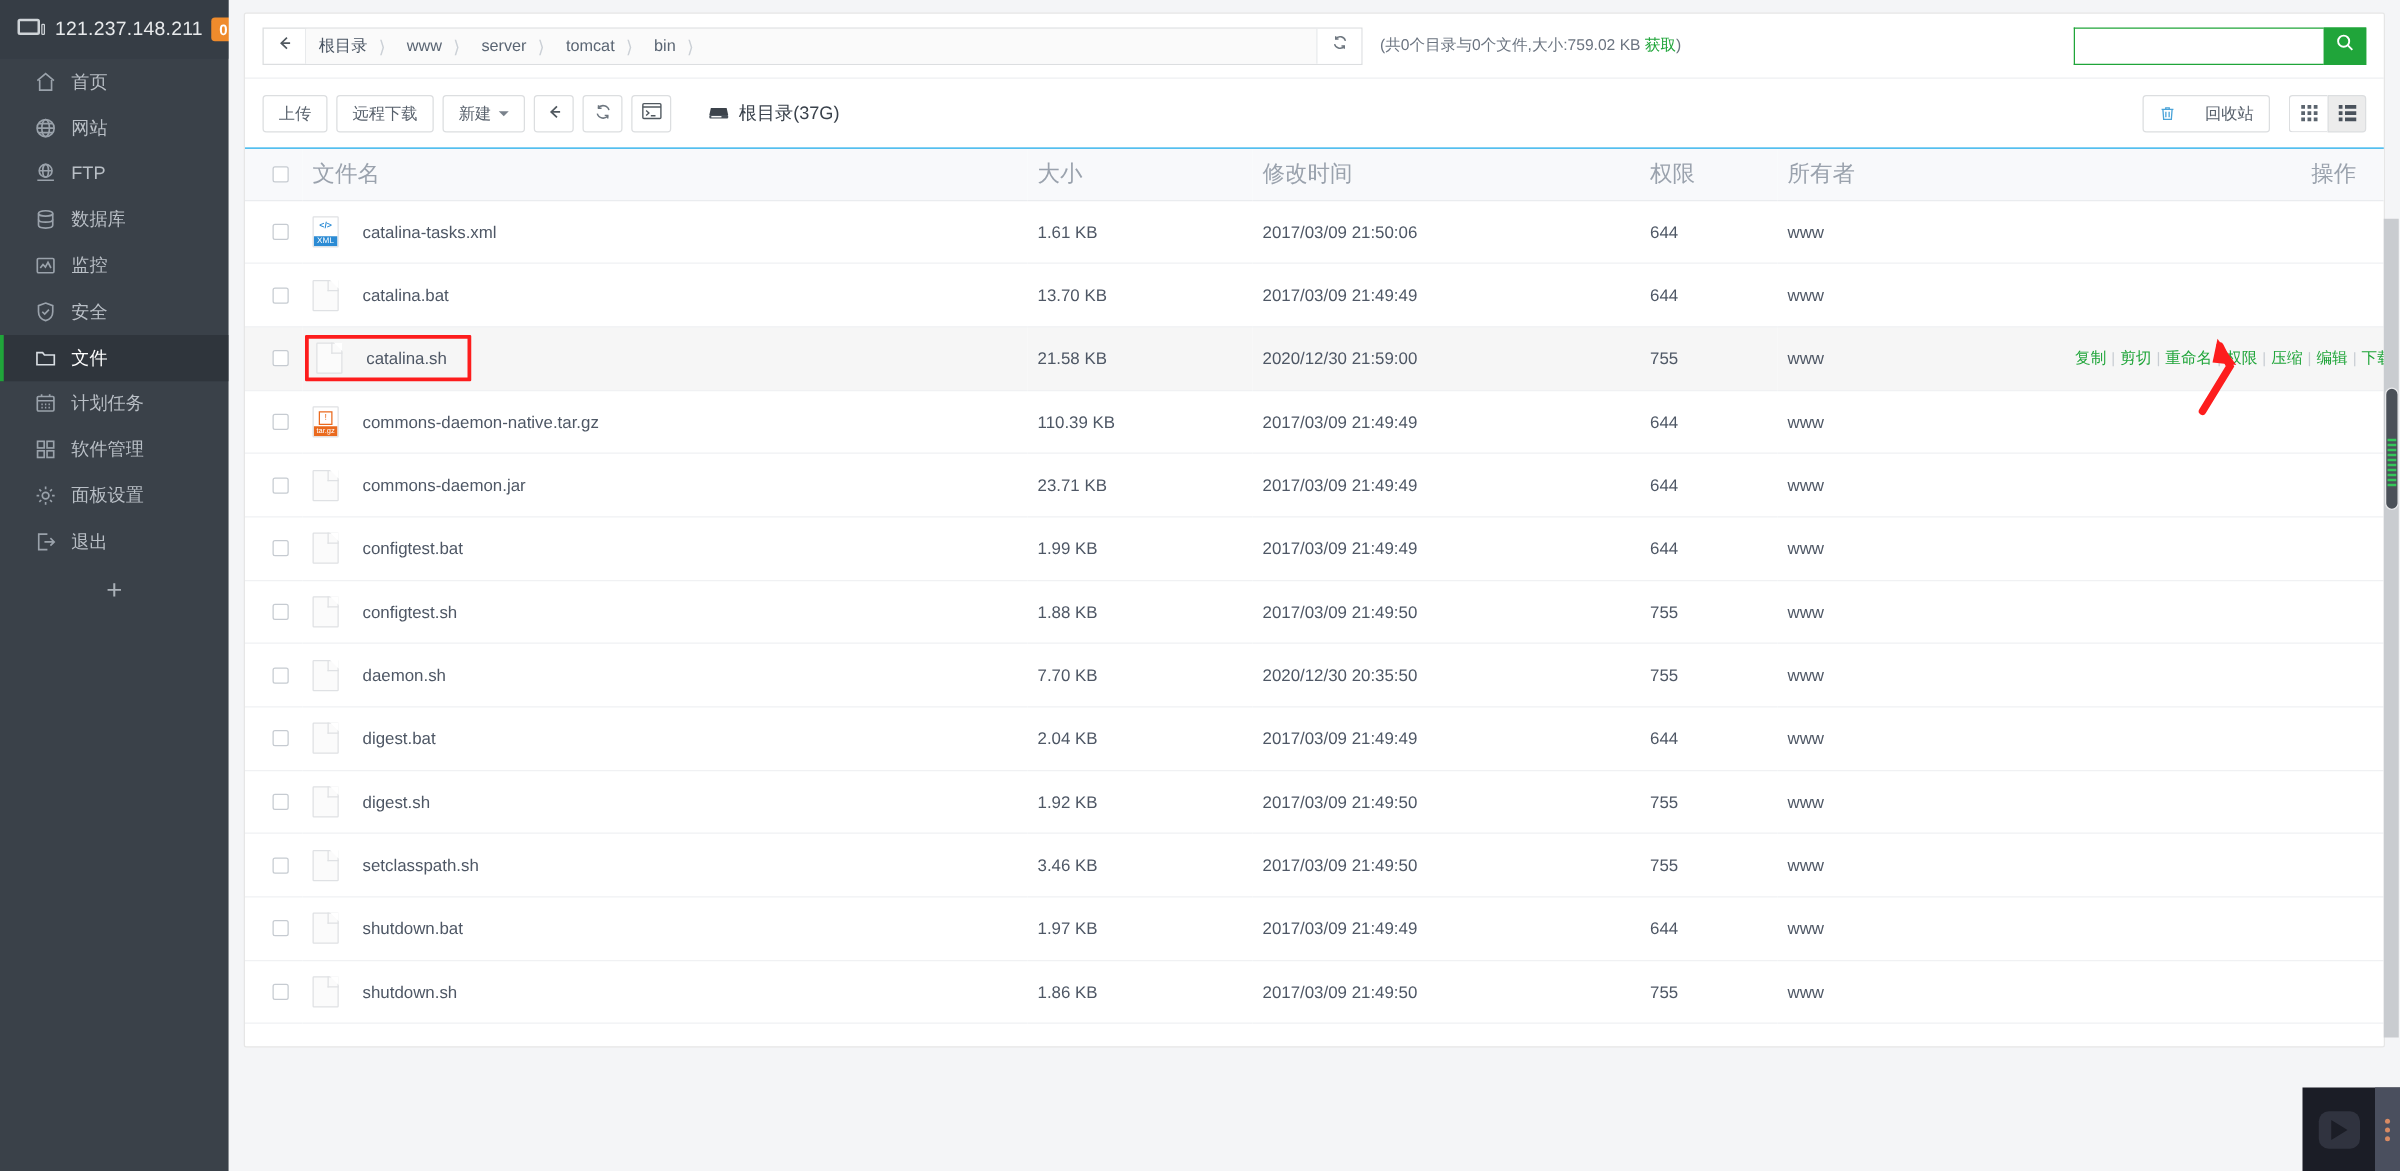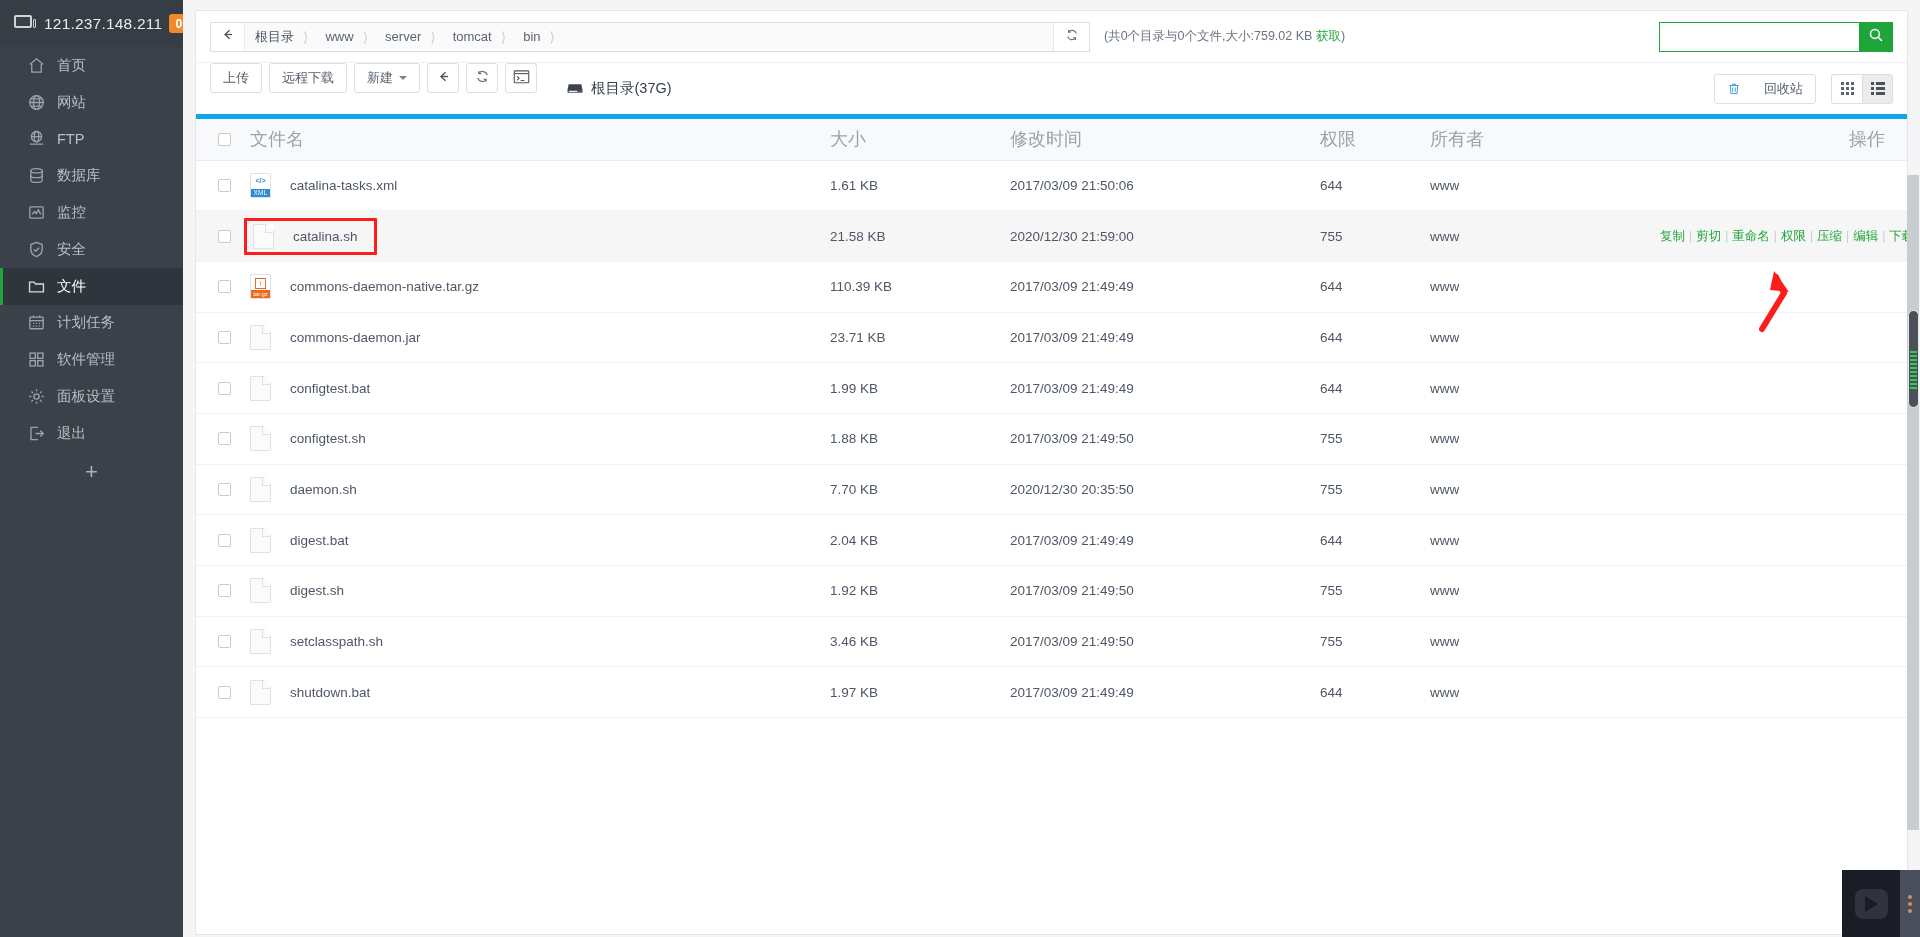--- a/index.html
+++ b/index.html
@@ -55,21 +55,21 @@
     color: #aab1b8; font-size: 22px; font-weight: 300; cursor: pointer;
   }
 
   
   .main {
     flex: 1; height: 937px; background: #f4f5f7;
     padding: 10px 12px 0 12px; position: relative; overflow: hidden;
   }
   .panel {
     background: #fff; border: 1px solid #e6e6e6; border-radius: 2px;
-    height: 925px; display: flex; flex-direction: column;
+    height: 828px; display: flex; flex-direction: column;
   }
 
   
   .bc-row {
     height: 52px; display: flex; align-items: center; padding: 0 14px;
     border-bottom: 1px solid #eef0f2; flex: 0 0 52px;
   }
   .bc-box {
     flex: 1 1 auto; height: 30px; border: 1px solid #dcdee0; background: #fff;
     display: flex; align-items: stretch; max-width: 880px;
@@ -97,22 +97,22 @@
     outline: none; padding: 0 8px; font-size: 13px;
     font-family: "Liberation Sans", sans-serif;
   }
   .search-btn {
     width: 34px; background: #20a53a; border: 1px solid #20a53a; cursor: pointer;
     display: flex; align-items: center; justify-content: center;
   }
 
   
   .tb-row {
-    height: 56px; display: flex; padding: 0 14px;
-    border-bottom: 5px solid #0ea5e9; flex: 0 0 56px;
+    height: 56px; display: flex; align-items: center; padding: 0 14px;
+    border-bottom: 1px solid #0ea5e9; flex: 0 0 56px;
   }
   .btn {
     height: 30px; padding: 0 12px; border: 1px solid #dcdee0; background: #fff;
     border-radius: 3px; font-size: 13px; color: #58616c; cursor: pointer;
     display: inline-flex; align-items: center; margin-right: 7px;
     font-family: "Liberation Sans", sans-serif; white-space: nowrap;
   }
   .btn.icon-only { padding: 0; width: 32px; justify-content: center; }
   .caret {
     display: inline-block; margin-left: 6px; border-left: 4px solid transparent;
@@ -540,20 +540,36 @@
                   </span>
                   <span>catalina-tasks.xml</span>
                 </div>
               </td>
               <td class="col-size">1.61 KB</td>
               <td class="col-time">2017/03/09 21:50:06</td>
               <td class="col-perm">644</td>
               <td class="col-owner">www</td>
               <td class="col-act actions"></td>
             </tr>
+            <tr>
+              <td class="col-chk">
+                <span class="chk"></span>
+              </td>
+              <td class="col-name">
+                <div class="fname">
+                  <span class="ficon plain"></span>
+                  <span>catalina.bat</span>
+                </div>
+              </td>
+              <td class="col-size">13.70 KB</td>
+              <td class="col-time">2017/03/09 21:49:49</td>
+              <td class="col-perm">644</td>
+              <td class="col-owner">www</td>
+              <td class="col-act actions"></td>
+            </tr>
             <tr class="hl">
               <td class="col-chk">
                 <span class="chk"></span>
               </td>
               <td class="col-name">
                 <div class="fname">
                   <div class="boxed">
                     <span class="ficon plain"></span>
                     <span>catalina.sh</span>
                   </div>
@@ -702,20 +718,36 @@
               </td>
               <td class="col-name">
                 <div class="fname">
                   <span class="ficon plain"></span>
                   <span>shutdown.bat</span>
                 </div>
               </td>
               <td class="col-size">1.97 KB</td>
               <td class="col-time">2017/03/09 21:49:49</td>
               <td class="col-perm">644</td>
+              <td class="col-owner">www</td>
+              <td class="col-act actions"></td>
+            </tr>
+            <tr>
+              <td class="col-chk">
+                <span class="chk"></span>
+              </td>
+              <td class="col-name">
+                <div class="fname">
+                  <span class="ficon plain"></span>
+                  <span>shutdown.sh</span>
+                </div>
+              </td>
+              <td class="col-size">1.86 KB</td>
+              <td class="col-time">2017/03/09 21:49:50</td>
+              <td class="col-perm">755</td>
               <td class="col-owner">www</td>
               <td class="col-act actions"></td>
             </tr>
           </tbody>
       </table>
 
       <svg class="red-arrow" style="left:1460px; top:148px; width:140px; height:80px;" viewBox="0 0 140 80">
         <path d="M120 10 L128 26 L106 62" stroke="#fd1d1d" stroke-width="6" fill="none" stroke-linecap="round"></path>
         <path d="M118 4 L133 25 L114 23 Z" fill="#fd1d1d"></path>
       </svg>

